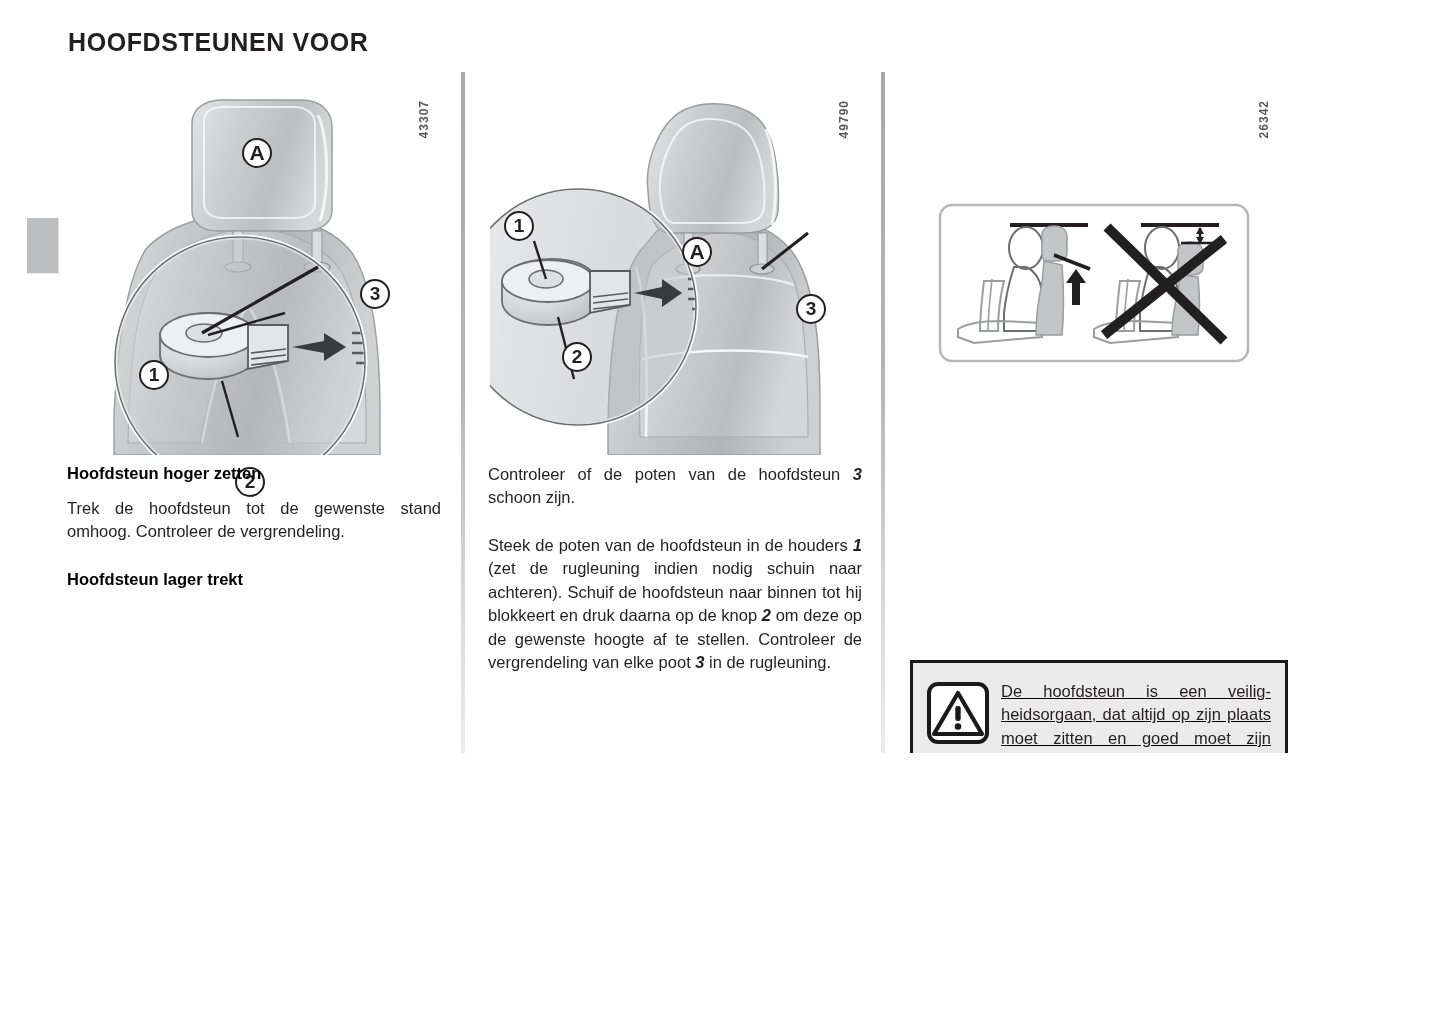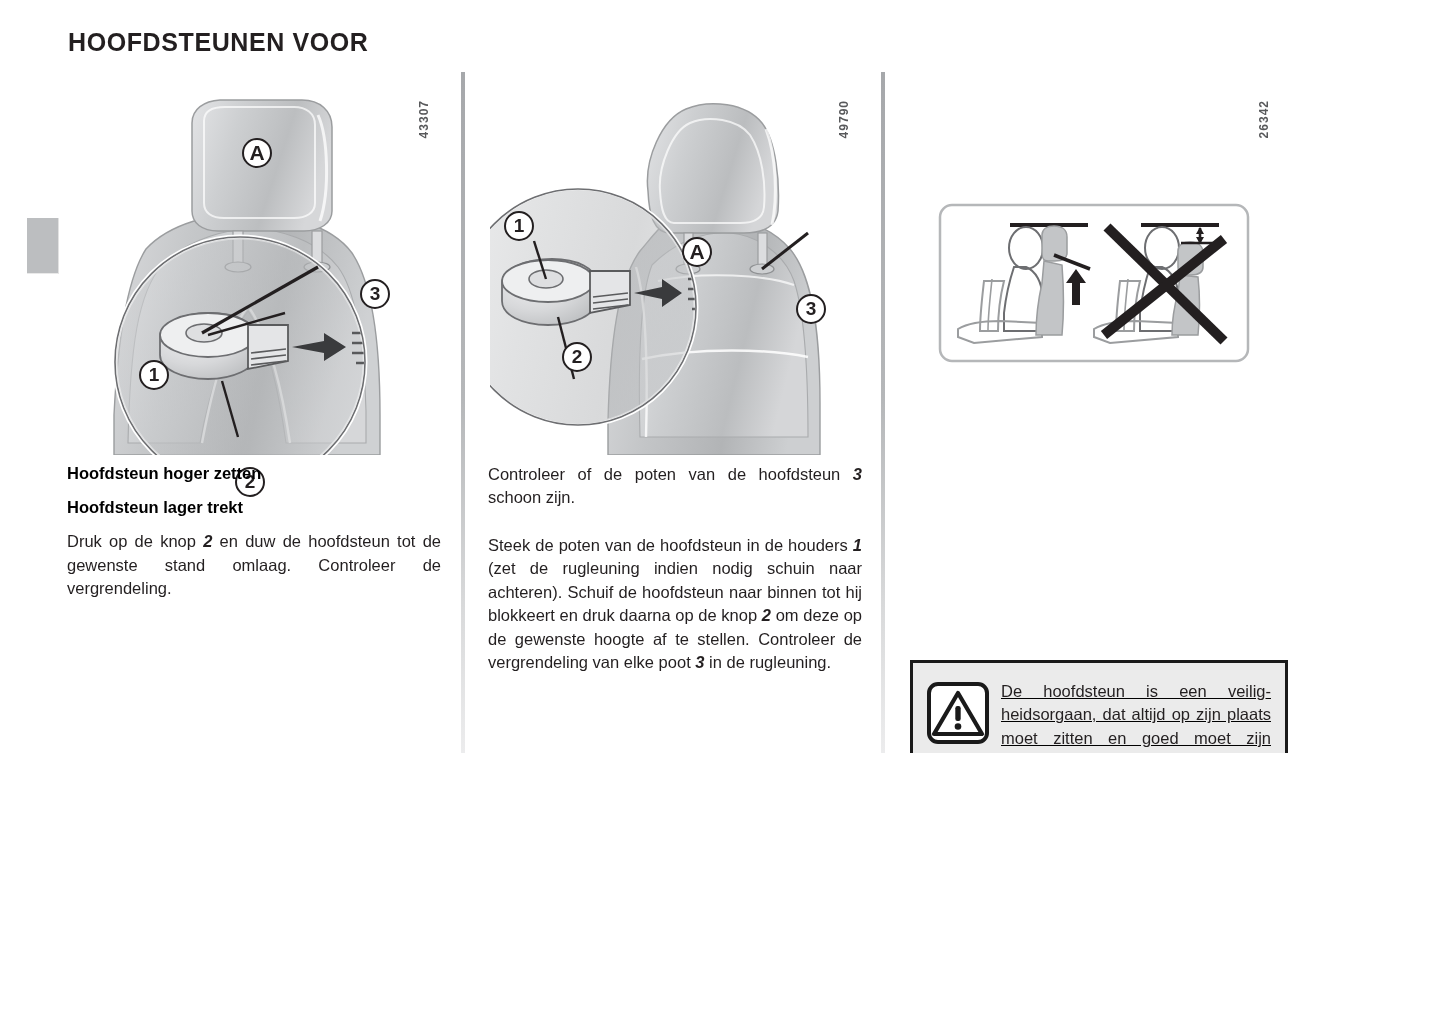--- a/index.html
+++ b/index.html
@@ -344,23 +344,23 @@
         <line x1="169" y1="24" x2="286" y2="138" stroke="#231f20" stroke-width="10" stroke-linecap="butt"></line>
         <line x1="286" y1="36" x2="166" y2="132" stroke="#231f20" stroke-width="10" stroke-linecap="butt"></line>
       </g>
     </svg>
   </div>
   <div class="fig-code" style="left:1257px; top:100px;">26342</div>
 
   <div class="col-text" style="left:67px; top:463px; width:374px;">
 
     <div class="sub-head">Hoofdsteun hoger zetten</div>
+    <div class="body-p">Trek de hoofdsteun tot de gewenste stand omhoog. Controleer de vergrendeling.</div>
 
     <div class="sub-head">Hoofdsteun lager trekt</div>
-    <div class="body-p">Druk op de knop <b>2</b> en duw de hoofdsteun tot de gewenste stand omlaag. Controleer de vergrendeling.</div>
 
   </div>
 
   <div class="col-text" style="left:488px; top:463px; width:374px;">
 
     <div class="body-p">Controleer of de poten van de hoofdsteun <b>3</b> schoon zijn.</div>
     <div class="body-p">Steek de poten van de hoofdsteun in de houders <b>1</b> (zet de rugleuning indien nodig schuin naar achteren). Schuif de hoofdsteun naar binnen tot hij blokkeert en druk daarna op de knop <b>2</b> om deze op de gewenste hoogte af te stellen. Controleer de vergren­deling van elke poot <b>3</b> in de rugleuning.</div>
   </div>
 
   <div id="warning-box">

